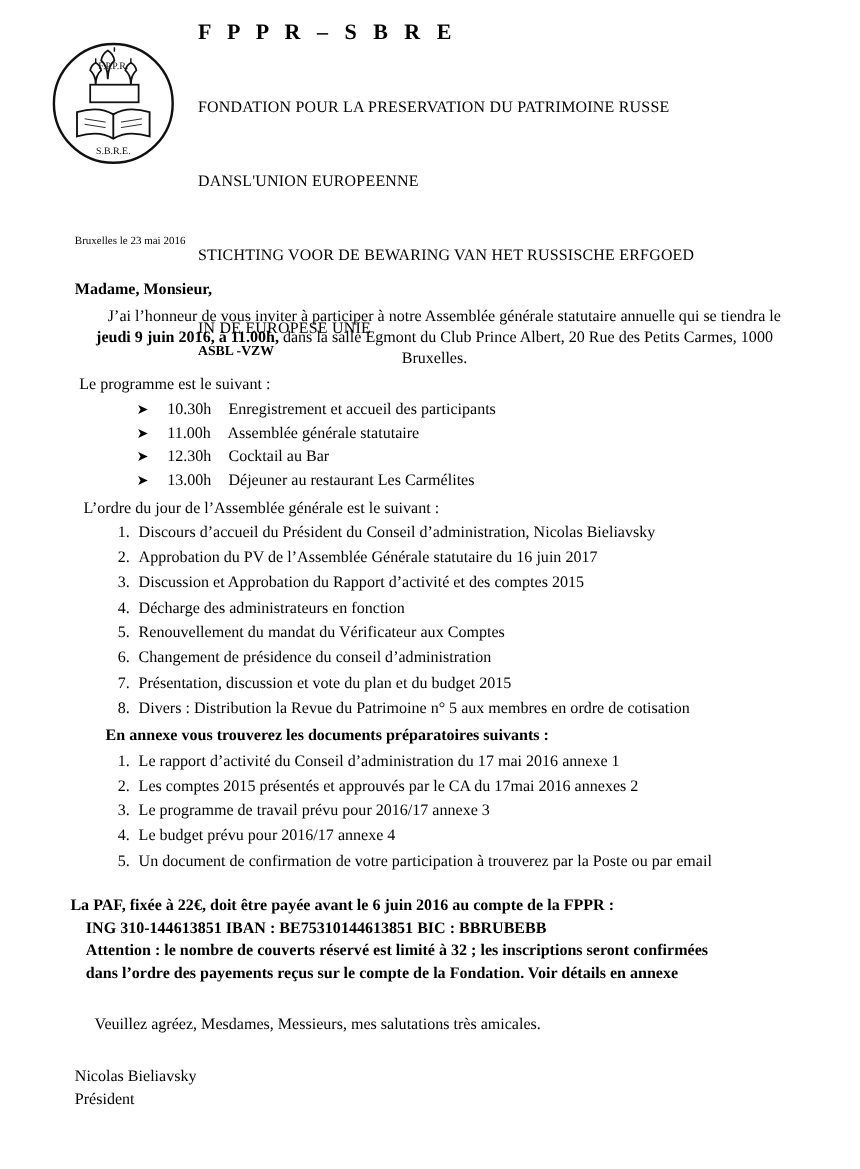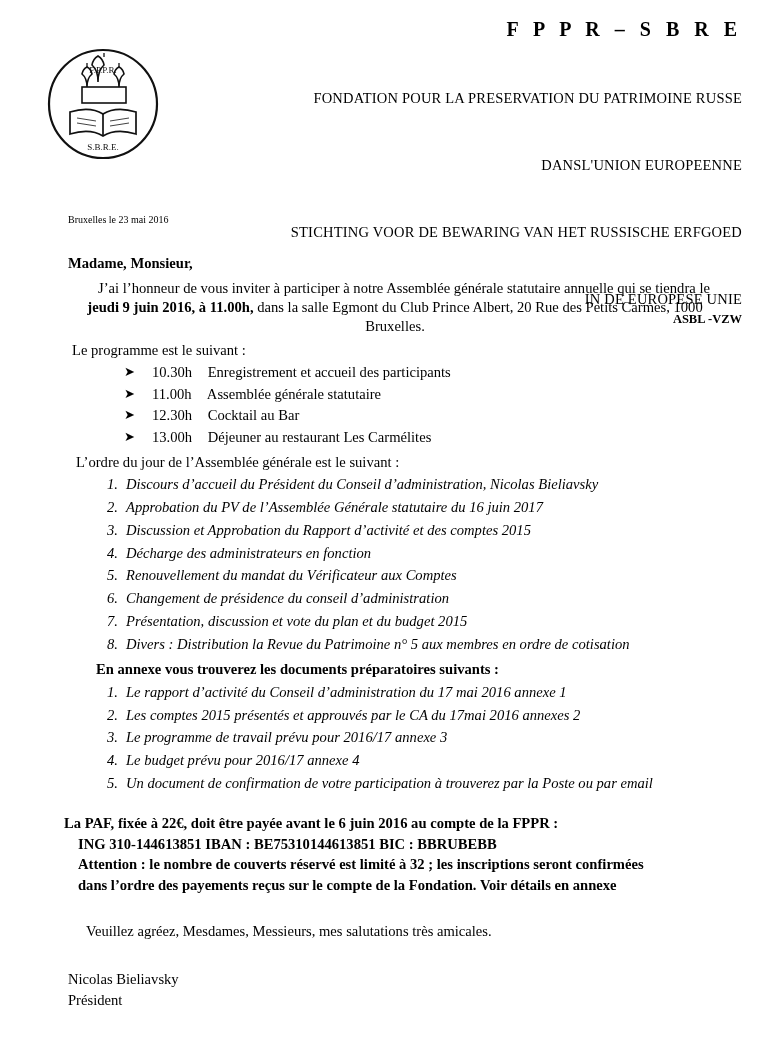--- a/index.html
+++ b/index.html
@@ -25,28 +25,28 @@
   
   .header {
     position: relative;
     padding-top: 18px;
     height: 165px;
     box-sizing: border-box;
   }
   .logo {
     position: absolute;
     left: 46px;
-    top: 32px;
+    top: 22px;
     width: 115px;
     height: 145px;
   }
   .header-text {
     margin-left: 180px;
     margin-right: 40px;
-    text-align: right;
+    text-align: left;
   }
   .org-initials {
     font-size: 20px;
     font-weight: bold;
     letter-spacing: 5px;
     margin-bottom: 12px;
     white-space: nowrap;
   }
   .org-line {
     font-size: 14.5px;
@@ -113,21 +113,20 @@
   }
 
   .agenda-intro {
     margin: 6px 0 3px 8px;
   }
   ol.num-list {
     list-style: none;
     margin: 0;
     padding: 0 0 0 28px;
     counter-reset: item;
-    font-style: italic;
   }
   ol.num-list li {
     counter-increment: item;
     position: relative;
     padding-left: 30px;
     margin-bottom: 3.5px;
     line-height: 1.32;
   }
   ol.num-list li::before {
     content: counter(item) ".";

